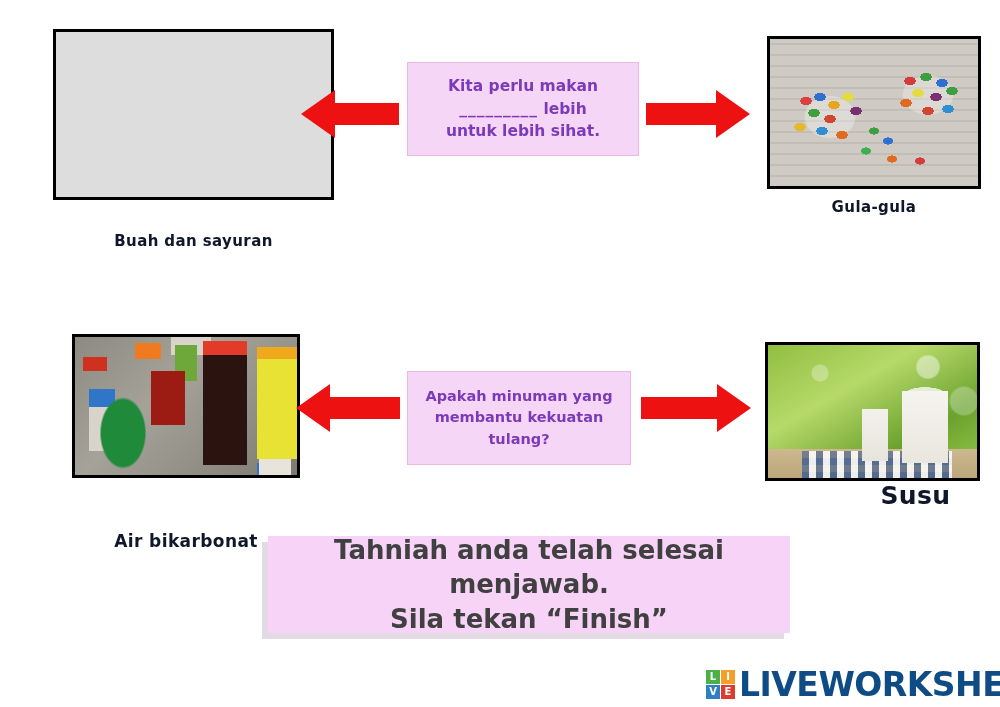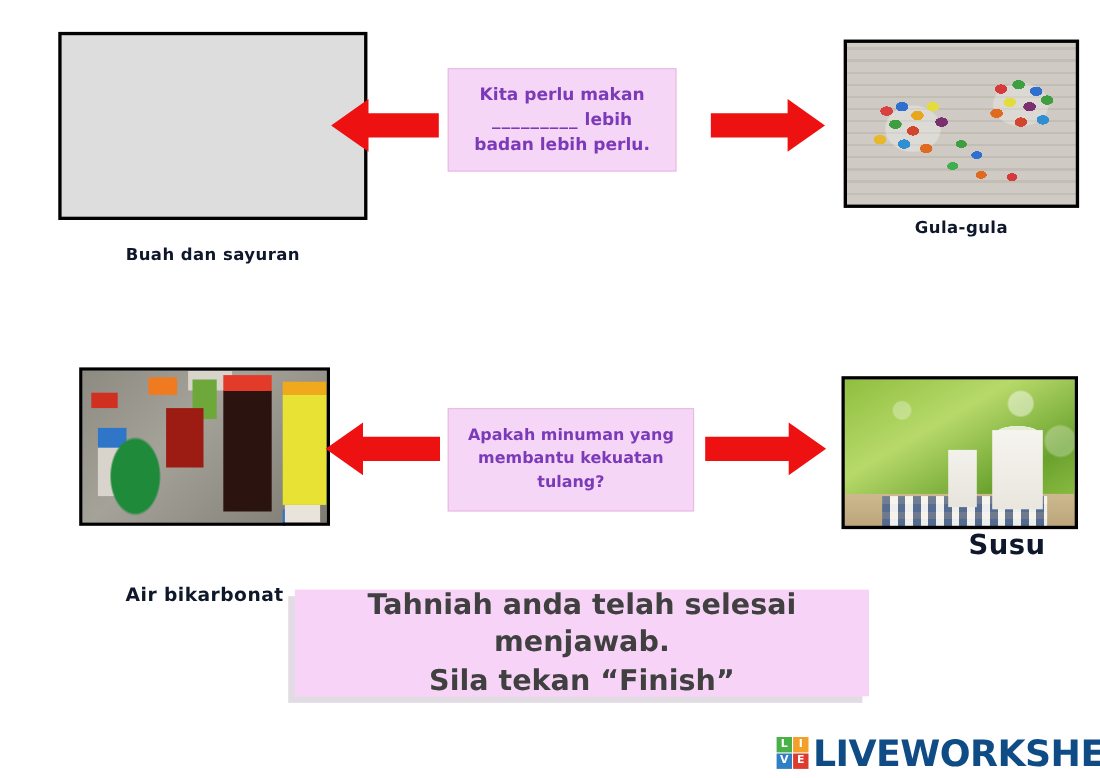--- a/index.html
+++ b/index.html
@@ -133,41 +133,41 @@
 
   
   .caption {
     position: absolute;
     color: #0f172a;
     font-weight: bold;
     letter-spacing: 0.4px;
     white-space: nowrap;
     text-align: center;
   }
-  .cap-fruit { left: 53px; top: 222px; width: 281px; font-size: 15px; }
+  .cap-fruit { left: 53px; top: 232px; width: 281px; font-size: 15px; }
   .cap-candy { left: 767px; top: 198px; width: 214px; font-size: 15px; }
   .cap-soda  { left: 72px;  top: 483px; width: 228px; font-size: 17px; margin-top: 48px; }
   .cap-milk  { left: 808px; top: 481px; width: 215px; font-size: 25px; }
 
   
   .qbox {
     position: absolute;
     background: #f6d6f6;
     border: 1px solid #e9b9e2;
     box-sizing: border-box;
     color: #7b3bb8;
     font-weight: bold;
     text-align: center;
     display: flex;
     flex-direction: column;
     align-items: center;
     justify-content: center;
     line-height: 1.45;
   }
-  .qbox-1 { left: 407px; top: 62px;  width: 208px; height: 94px; font-size: 15.5px; }
+  .qbox-1 { left: 407px; top: 62px;  width: 232px; height: 94px; font-size: 15.5px; }
   .qbox-2 { left: 407px; top: 371px; width: 224px; height: 94px; font-size: 14.5px; }
   .qbox .blank { letter-spacing: 1px; text-align: center; }
 
   
   .arrow { position: absolute; }
   .arrow svg { display: block; }
   .ar-l1 { left: 301px; top: 88px;  }
   .ar-r1 { left: 646px; top: 88px;  }
   .ar-l2 { left: 296px; top: 382px; }
   .ar-r2 { left: 641px; top: 382px; }
@@ -238,21 +238,21 @@
     <svg width="98" height="52" viewBox="0 0 98 52" aria-hidden="true">
       <polygon points="0,26 34,2 34,15 98,15 98,37 34,37 34,50" fill="#ee1111"></polygon>
     </svg>
   </div>
 
   <div class="qbox qbox-1">
     <div>Kita perlu makan</div>
     <div>
       <span class="blank">_________</span><span> lebih</span>
     </div>
-    <div>badan lebih perlu.</div>
+    <div>untuk lebih sihat.</div>
   </div>
 
   <div class="arrow ar-r1">
     <svg width="104" height="52" viewBox="0 0 104 52" aria-hidden="true">
       <polygon points="104,26 70,2 70,15 0,15 0,37 70,37 70,50" fill="#ee1111"></polygon>
     </svg>
   </div>
 
   <div class="photo ph-candy"></div>
   <div class="caption cap-candy">Gula-gula</div>

